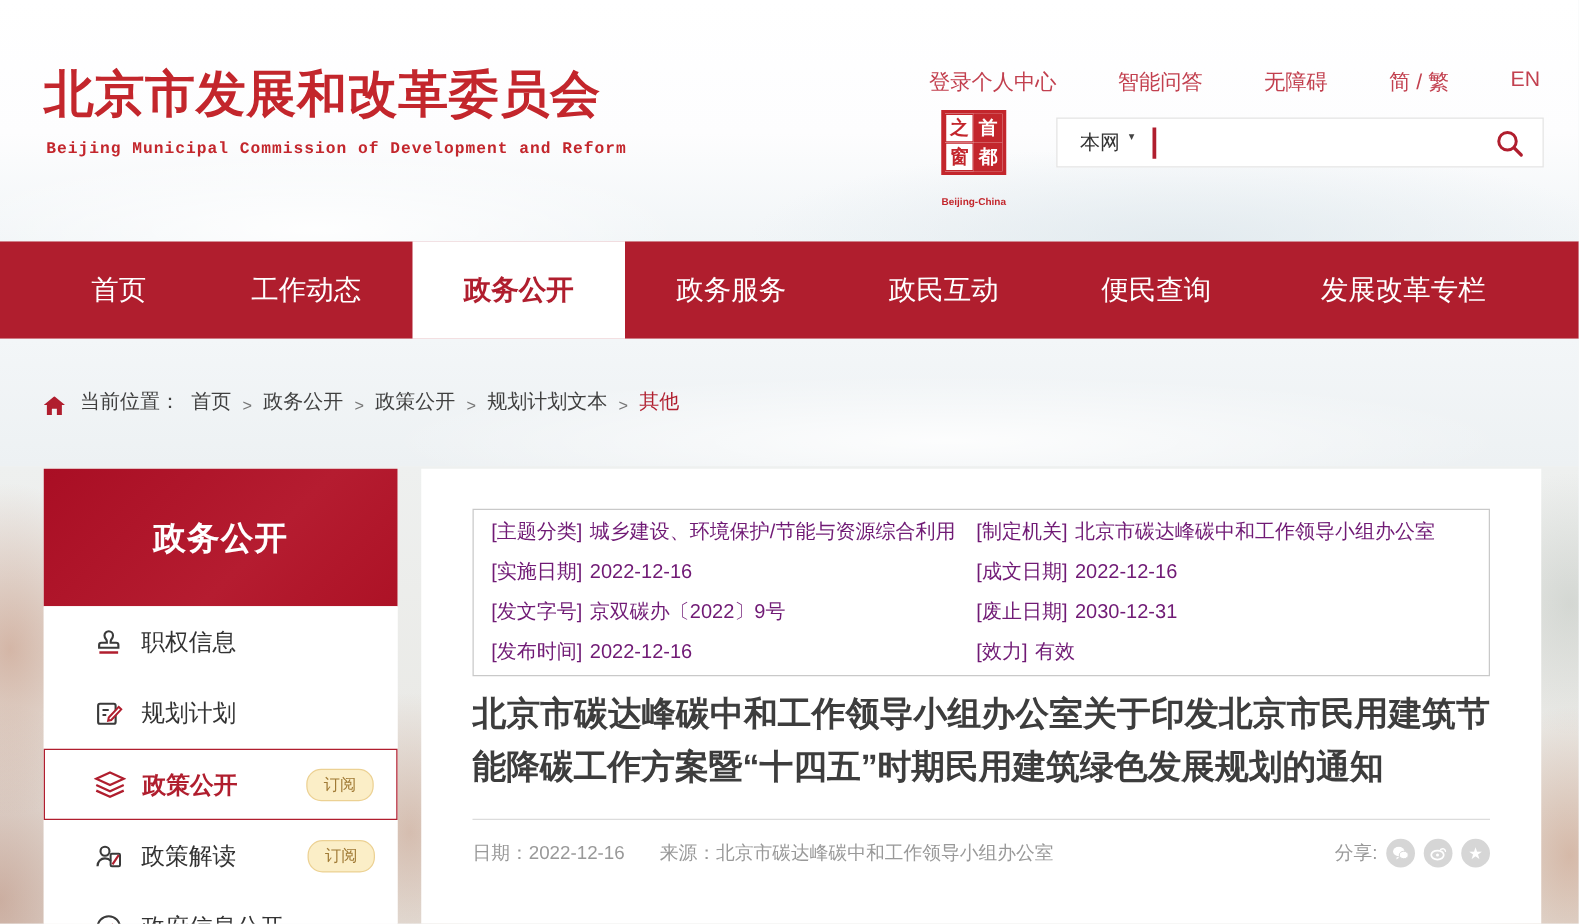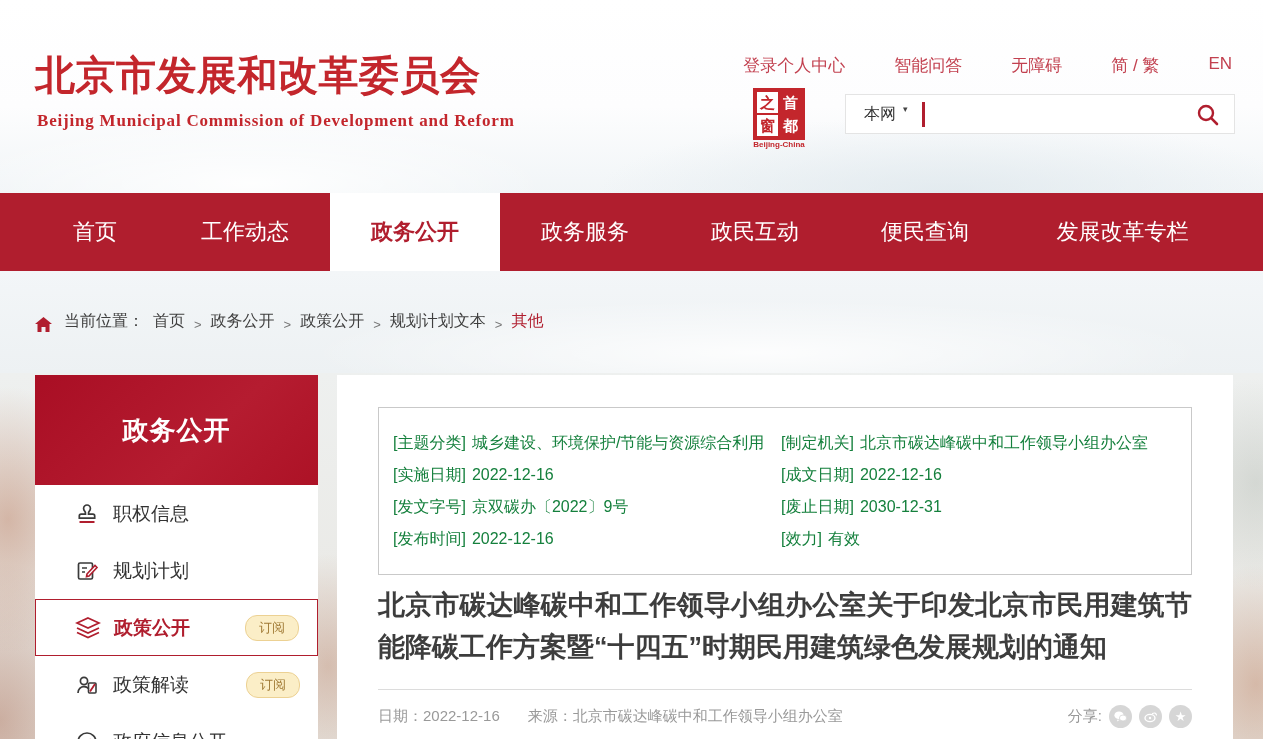--- a/index.html
+++ b/index.html
@@ -10,31 +10,31 @@
   }
   
   .header{
     position:relative;height:193px;
     background:
       radial-gradient(420px 90px at 20% 95%, rgba(255,255,255,.9), rgba(255,255,255,0) 70%),
       radial-gradient(500px 110px at 75% 100%, rgba(223,232,237,.8), rgba(223,232,237,0) 70%),
       linear-gradient(180deg,#ffffff 0%,#fdfdfe 55%,#f1f5f7 100%);
   }
   .logo-cn{position:absolute;left:35px;top:48px;font-size:40px;font-weight:bold;color:#c3262c;letter-spacing:.5px;}
-  .logo-en{position:absolute;left:37px;top:111px;font-size:17px;font-weight:bold;color:#c3262c;
-    font-family:Liberation Serif, serif;letter-spacing:.8px;}
+  .logo-en{position:absolute;left:37px;top:111px;font-size:13px;font-weight:bold;color:#c3262c;
+    font-family:Liberation Mono, monospace;letter-spacing:.8px;}
   .utility{position:absolute;top:54px;right:31px;display:flex;gap:49px;}
   .utility a{font-size:17px;color:#c2404f;text-decoration:none;white-space:nowrap;}
   .seal{position:absolute;left:752px;top:88px;width:54px;text-align:center;}
   .seal-grid{width:46px;height:46px;margin:0 auto;border:3px solid #c3262c;background:#fff;
     display:grid;grid-template-columns:1fr 1fr;grid-template-rows:1fr 1fr;}
   .seal-cell{display:flex;align-items:center;justify-content:center;font-size:15px;font-weight:bold;line-height:1;}
   .seal-cell.r{color:#c3262c;background:#fff;border:1px solid #c3262c;}
   .seal-cell.w{color:#fff;background:#c3262c;}
-  .seal-cap{margin-top:0;font-size:8px;font-weight:bold;color:#c3262c;white-space:nowrap;}
+  .seal-cap{margin-top:17px;font-size:8px;font-weight:bold;color:#c3262c;white-space:nowrap;}
   .searchbox{position:absolute;left:845px;top:94px;width:390px;height:40px;background:#fff;
     border:1px solid #e4e4e4;box-sizing:border-box;display:flex;align-items:center;}
   .scope{margin-left:18px;font-size:16px;color:#333;cursor:pointer;display:flex;align-items:flex-start;}
   .scope .arr{font-size:9px;color:#444;margin-left:7px;}
   .caret-bar{width:3px;height:25px;background:#b01e2e;margin-left:14px;}
   .searchbox input{flex:1;border:none;outline:none;height:30px;font-size:16px;background:transparent;min-width:0;}
   .mag{margin-right:15px;cursor:pointer;display:flex;}
   
   .nav{height:78px;background:#b01e2e;display:flex;padding-left:30px;}
   .nav-item{color:#fff;font-size:22px;line-height:78px;text-align:center;cursor:pointer;white-space:nowrap;}
@@ -73,22 +73,22 @@
     background:linear-gradient(135deg,#a90e24 0%,#b51c30 60%,#ad1226 100%);
     color:#fff;font-size:26px;font-weight:bold;letter-spacing:1px;}
   .side-list{margin:0;padding:0;list-style:none;}
   .side-item{height:57px;display:flex;align-items:center;box-sizing:border-box;
     padding:0 18px 0 39px;font-size:19px;color:#333;cursor:pointer;background:#fff;}
   .side-item .s-ico{width:26px;height:26px;margin-right:13px;flex:none;display:flex;align-items:center;justify-content:center;}
   .side-item.active{border:1px solid #b01e2e;color:#b01e2e;font-weight:bold;}
   .pill{margin-left:auto;font-size:13px;color:#a07a35;background:#fbeec7;border:1px solid #ecd193;
     border-radius:12px;padding:3px 13px;font-weight:normal;cursor:pointer;white-space:nowrap;text-align:right;}
   .main{flex:1;background:#fff;margin-left:19px;margin-right:30px;box-sizing:border-box;padding:0 41px;min-width:0;}
-  .meta{margin-top:32px;border:1px solid #c9c9c9;padding:19px 14px;display:grid;
-    grid-template-columns:49.5% 50.5%;font-size:16px;color:#15803d;line-height:32px;}
+  .meta{margin-top:32px;border:1px solid #c9c9c9;padding:2px 14px;display:grid;
+    grid-template-columns:49.5% 50.5%;font-size:16px;color:#701a75;line-height:32px;}
   .meta-cell{white-space:nowrap;overflow:hidden;}
   .meta-cell .lb{margin-right:6px;}
   .art-title{margin-top:9px;font-size:27px;font-weight:bold;color:#3d3d3d;line-height:42px;text-align:justify;}
   .divider{margin-top:21px;border-top:1px solid #dcdcdc;}
   .inforow{margin-top:15px;display:flex;align-items:center;font-size:15px;color:#999;}
   .inforow .grp{margin-right:28px;}
   .share{margin-left:auto;display:flex;align-items:center;color:#999;font-size:15px;}
   .sh-circle{width:23px;height:23px;border-radius:50%;background:#d6d6d6;margin-left:7px;
     display:flex;align-items:center;justify-content:center;cursor:pointer;color:#fff;font-size:13px;line-height:1;}
 </style>

